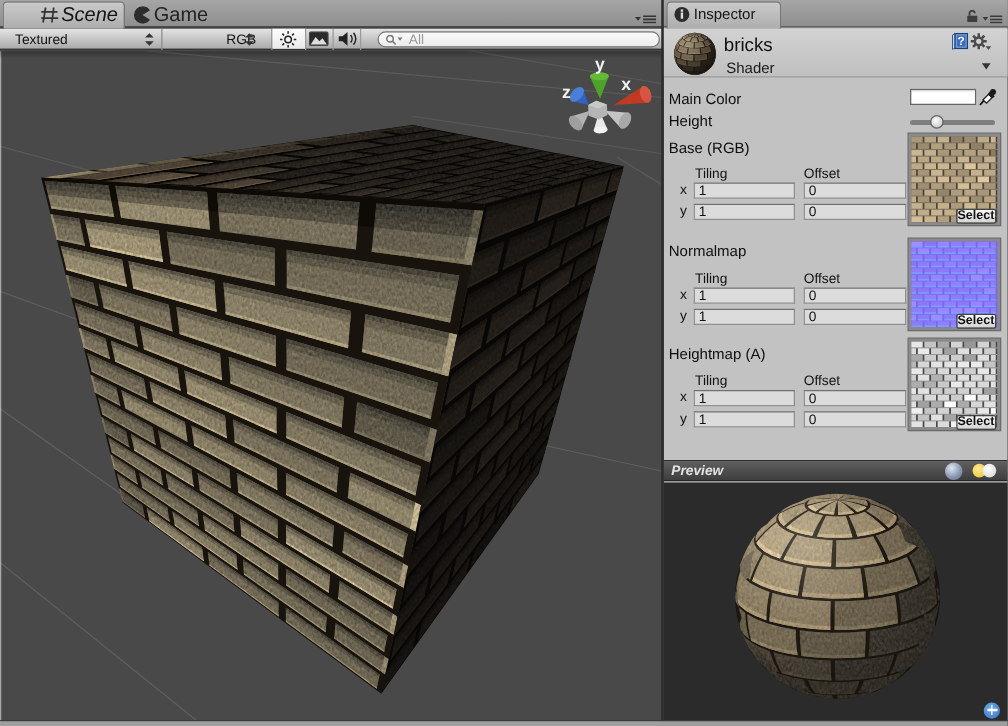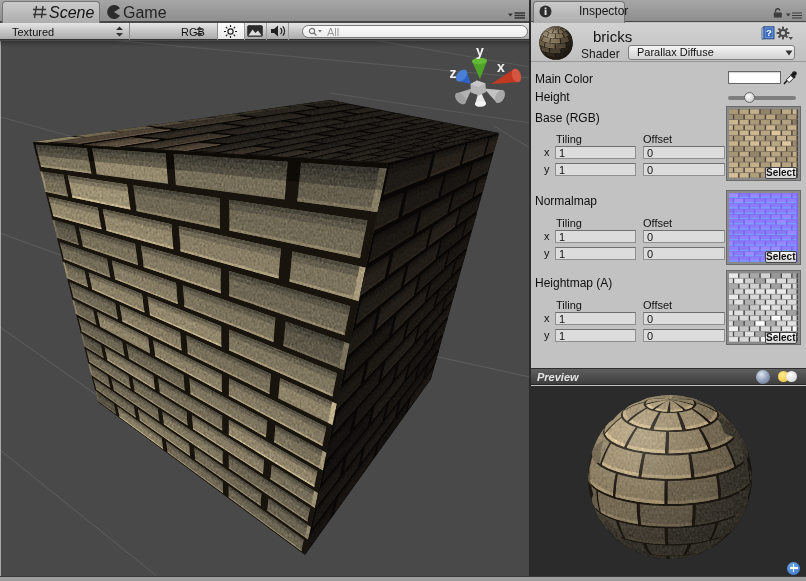--- a/index.html
+++ b/index.html
@@ -988,37 +988,36 @@
 
 <div class="abs" style="left:531px;top:0;width:275px;height:581px;background:#c2c2c2;">
 
   <div class="abs" style="left:0;top:0;width:275px;height:22px;background:linear-gradient(#a6a6a6,#8e8e8e);border-bottom:1px solid #454545;"></div>
   <div class="abs" style="left:2px;top:1px;width:92px;height:22px;background:linear-gradient(#cacaca,#adadad);border:1px solid #757575;border-bottom:none;border-radius:4px 4px 0 0;z-index:2;"></div>
   <svg class="abs" style="z-index:3;left:8px;top:5px;" width="13" height="13" viewBox="0 0 13 13">
     <circle cx="6.5" cy="6.5" r="6" fill="#2d2d2d"></circle>
     <rect x="5.6" y="5" width="1.9" height="5" fill="#ddd"></rect>
     <rect x="5.6" y="2.5" width="1.9" height="1.9" fill="#ddd"></rect>
   </svg>
-  <div class="abs" style="z-index:3;left:24px;top:4px;font-size:12px;color:#141414;margin-left:24px;">Inspector</div>
+  <div class="abs" style="z-index:3;left:24px;top:4px;font-size:12px;color:#141414;">Inspector</div>
   <svg class="abs" style="left:242px;top:8px;" width="10" height="10" viewBox="0 0 10 10">
     <rect x="0.8" y="4.6" width="8" height="5" rx="0.6" fill="#3d3d3d"></rect>
     <path d="M2.6 4.6 V3.0 A2.1 2.1 0 0 1 6.8 2.6" fill="none" stroke="#3d3d3d" stroke-width="1.4"></path>
   </svg>
   <svg class="abs" style="left:255px;top:12px;" width="16" height="7" viewBox="0 0 16 7">
     <path d="M0 1.5 L4.6 1.5 L2.3 4.5 Z" fill="#3a3a3a"></path>
     <g stroke="#3a3a3a" stroke-width="1.2">
         <path d="M6 1 H16 M6 3.5 H16 M6 6 H16"></path>
       </g>
   </svg>
 
   <div class="abs" style="left:0;top:23px;width:275px;height:39px;background:linear-gradient(#d2d2d2,#c0c0c0);border-bottom:1px solid #999;"></div>
   <svg class="abs" style="left:539px-531px;top:26px;" width="0" height="0"></svg>
-  <div class="abs" style="left:48px;top:28px;font-size:15px;color:#101010;margin-left:14px;">bricks</div>
+  <div class="abs" style="left:48px;top:28px;font-size:15px;color:#101010;">bricks</div>
   <div class="abs" style="left:50px;top:47px;font-size:12px;color:#1a1a1a;">Shader</div>
-  <div class="abs" style="left:97px;top:45px;width:167px;height:15px;background:linear-gradient(#f4f4f4,#d2d2d2);border:1px solid #7e7e7e;border-radius:3px;font-size:11px;color:#111;line-height:13px;padding-left:8px;">Parallax Diffuse</div>
   <svg class="abs" style="left:254px;top:50px;" width="8" height="6" viewBox="0 0 8 6">
       <path d="M0.5 0.5 H7.5 L4 5.5 Z" fill="#333"></path>
     </svg>
 
   <svg class="abs" style="left:230px;top:26px;" width="14" height="14" viewBox="0 0 14 14">
     <path d="M1 2 L3 0.8 L3 12.6 L1 13.4 Z" fill="#c8d9ee" stroke="#24477e" stroke-width="0.7"></path>
     <rect x="3" y="0.8" width="10" height="12" fill="#3b6cc0" stroke="#1d3f77" stroke-width="0.9"></rect>
     <rect x="4.1" y="1.9" width="7.8" height="9.8" fill="none" stroke="#7ea6dd" stroke-width="0.8"></rect>
     <text x="8" y="10.2" font-size="9.5" font-weight="bold" fill="#fff" text-anchor="middle" font-family="Liberation Sans, sans-serif">?</text>
   </svg>

